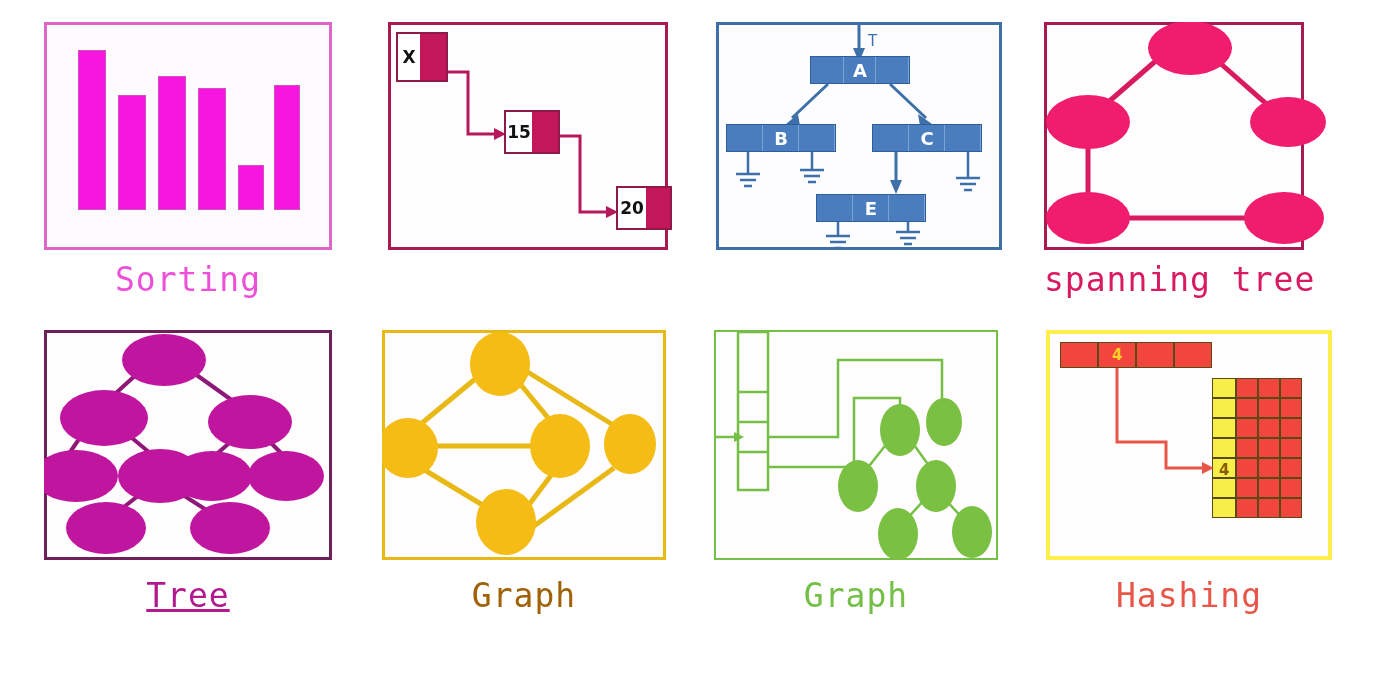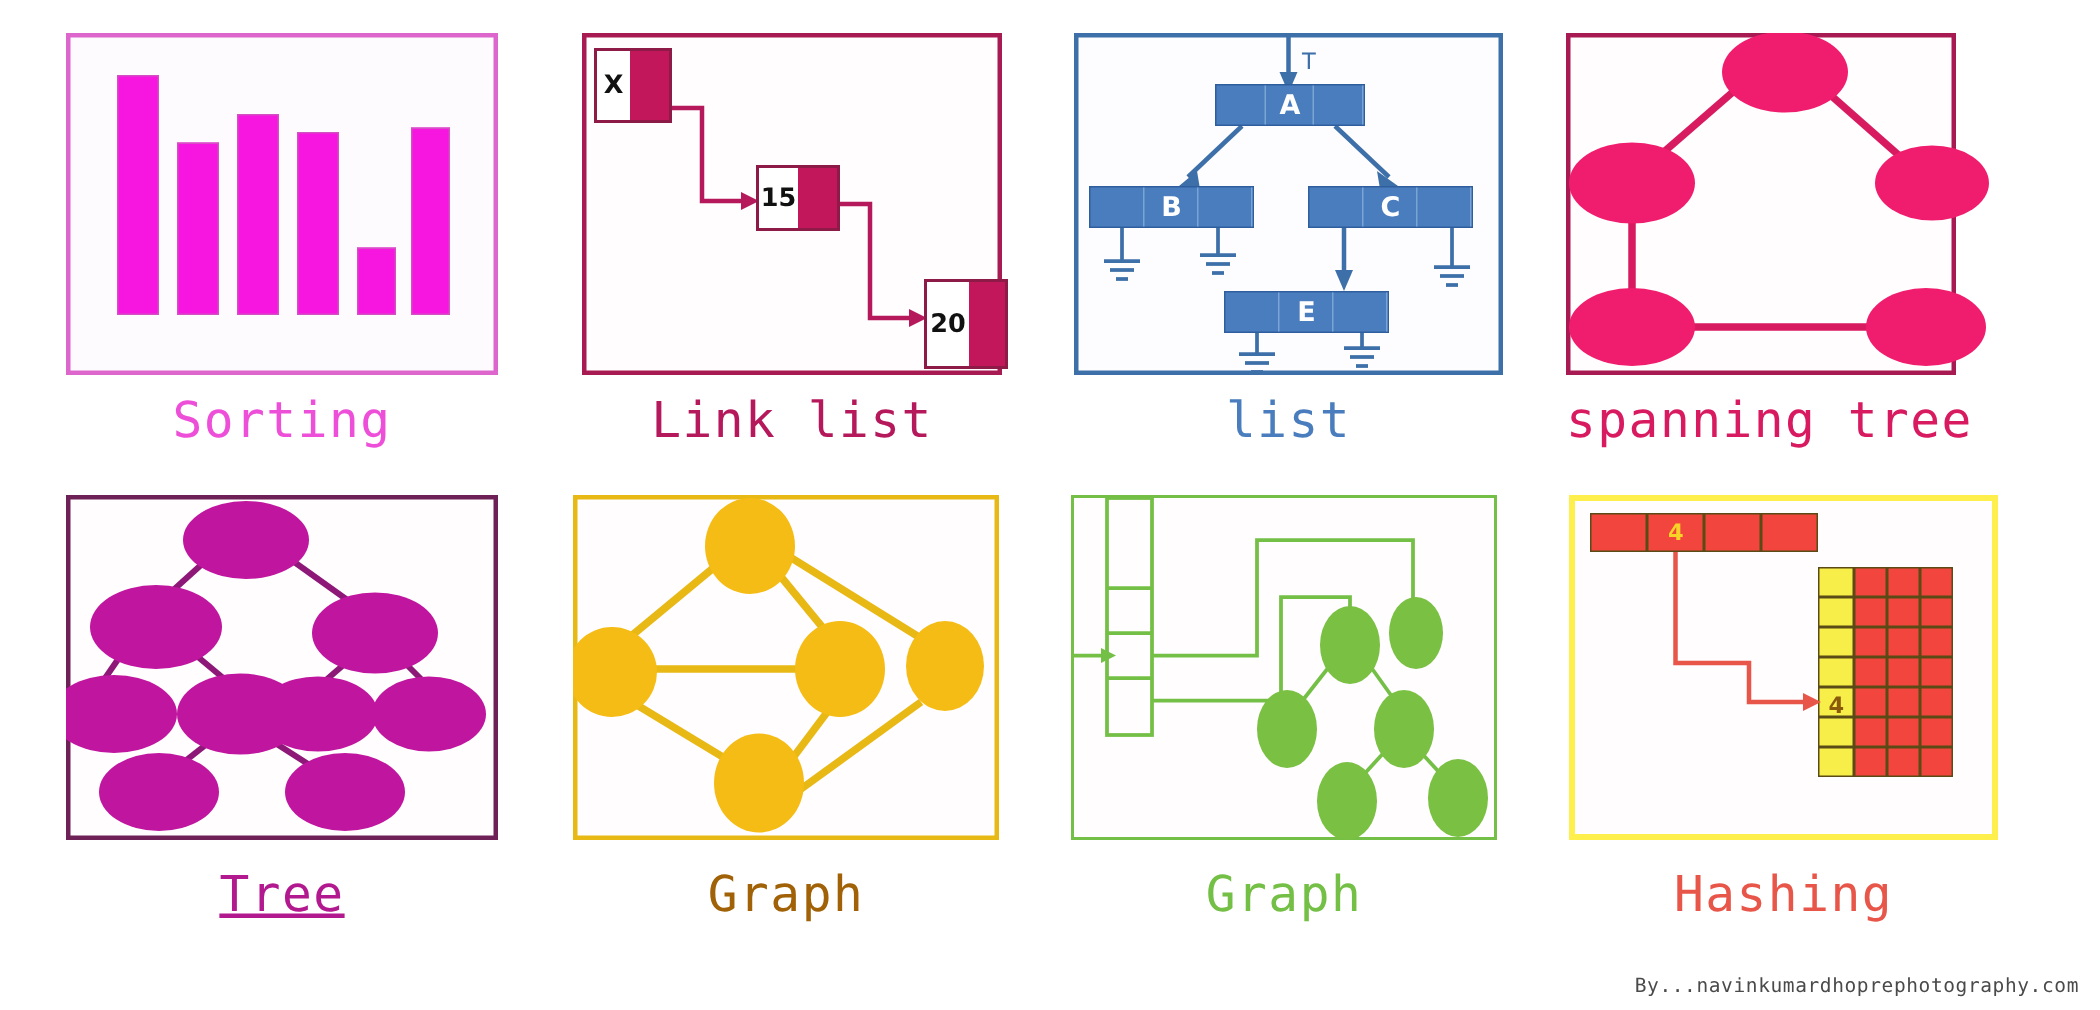--- a/index.html
+++ b/index.html
@@ -88,25 +88,24 @@
       </svg>
     </div>
     <div class="node" style="left:8px;top:10px;width:52px;height:50px;">
       <div class="val" style="width:22px;">X</div>
       <div class="ptr" style="flex:1;"></div>
     </div>
     <div class="node" style="left:116px;top:88px;width:56px;height:44px;">
       <div class="val" style="width:26px;">15</div>
       <div class="ptr" style="flex:1;"></div>
     </div>
-    <div class="node" style="left:228px;top:164px;width:56px;height:60px;">
+    <div class="node" style="left:228px;top:164px;width:56px;height:44px;">
       <div class="val" style="width:28px;">20</div>
       <div class="ptr" style="flex:1;"></div>
     </div>
-    <div class="caption" style="top:238px;color:#b5195c;">Link list</div>
   </div>
 
   <div class="panel" id="p-list" style="left:716px;top:22px;width:286px;height:228px;">
     <div class="frame"></div>
     <div class="svgwrap">
       <svg width="286" height="228" viewBox="0 0 286 228">
 
         <line x1="143" y1="-4" x2="143" y2="28" stroke="#3d6fa8" stroke-width="3"></line>
         <polygon points="137,26 149,26 143,40" fill="#3d6fa8"></polygon>
 
@@ -167,21 +166,20 @@
       <div class="cell"></div>
       <div class="cell"></div>
       <div class="lbl">C</div>
     </div>
     <div class="bnode" style="left:100px;top:172px;width:110px;height:28px;">
       <div class="cell"></div>
       <div class="cell"></div>
       <div class="cell"></div>
       <div class="lbl">E</div>
     </div>
-    <div class="caption" style="top:238px;color:#4a7dbd;">list</div>
   </div>
 
   <div class="panel" id="p-span" style="left:1044px;top:22px;width:260px;height:228px;">
     <div class="frame"></div>
     <div class="svgwrap">
       <svg width="288" height="228" viewBox="0 0 288 228">
         <g stroke="#d81b60" stroke-width="5">
           <line x1="122" y1="30" x2="46" y2="96"></line>
           <line x1="168" y1="34" x2="236" y2="94"></line>
           <line x1="44" y1="110" x2="44" y2="190"></line>
@@ -342,15 +340,14 @@
     <div class="svgwrap">
       <svg width="286" height="230" viewBox="0 0 286 230">
         <polyline points="71,38 71,112 120,112 120,138 156,138" fill="none" stroke="#e8564a" stroke-width="3"></polyline>
         <polygon points="156,132 168,138 156,144" fill="#e8564a"></polygon>
       </svg>
     </div>
 
     <div class="caption" style="top:246px;color:#e8564a;">Hashing</div>
   </div>
 
-  <div class="watermark">By...navinkumardhoprephotography.com</div>
 
 </div>
 
 </body></html>

